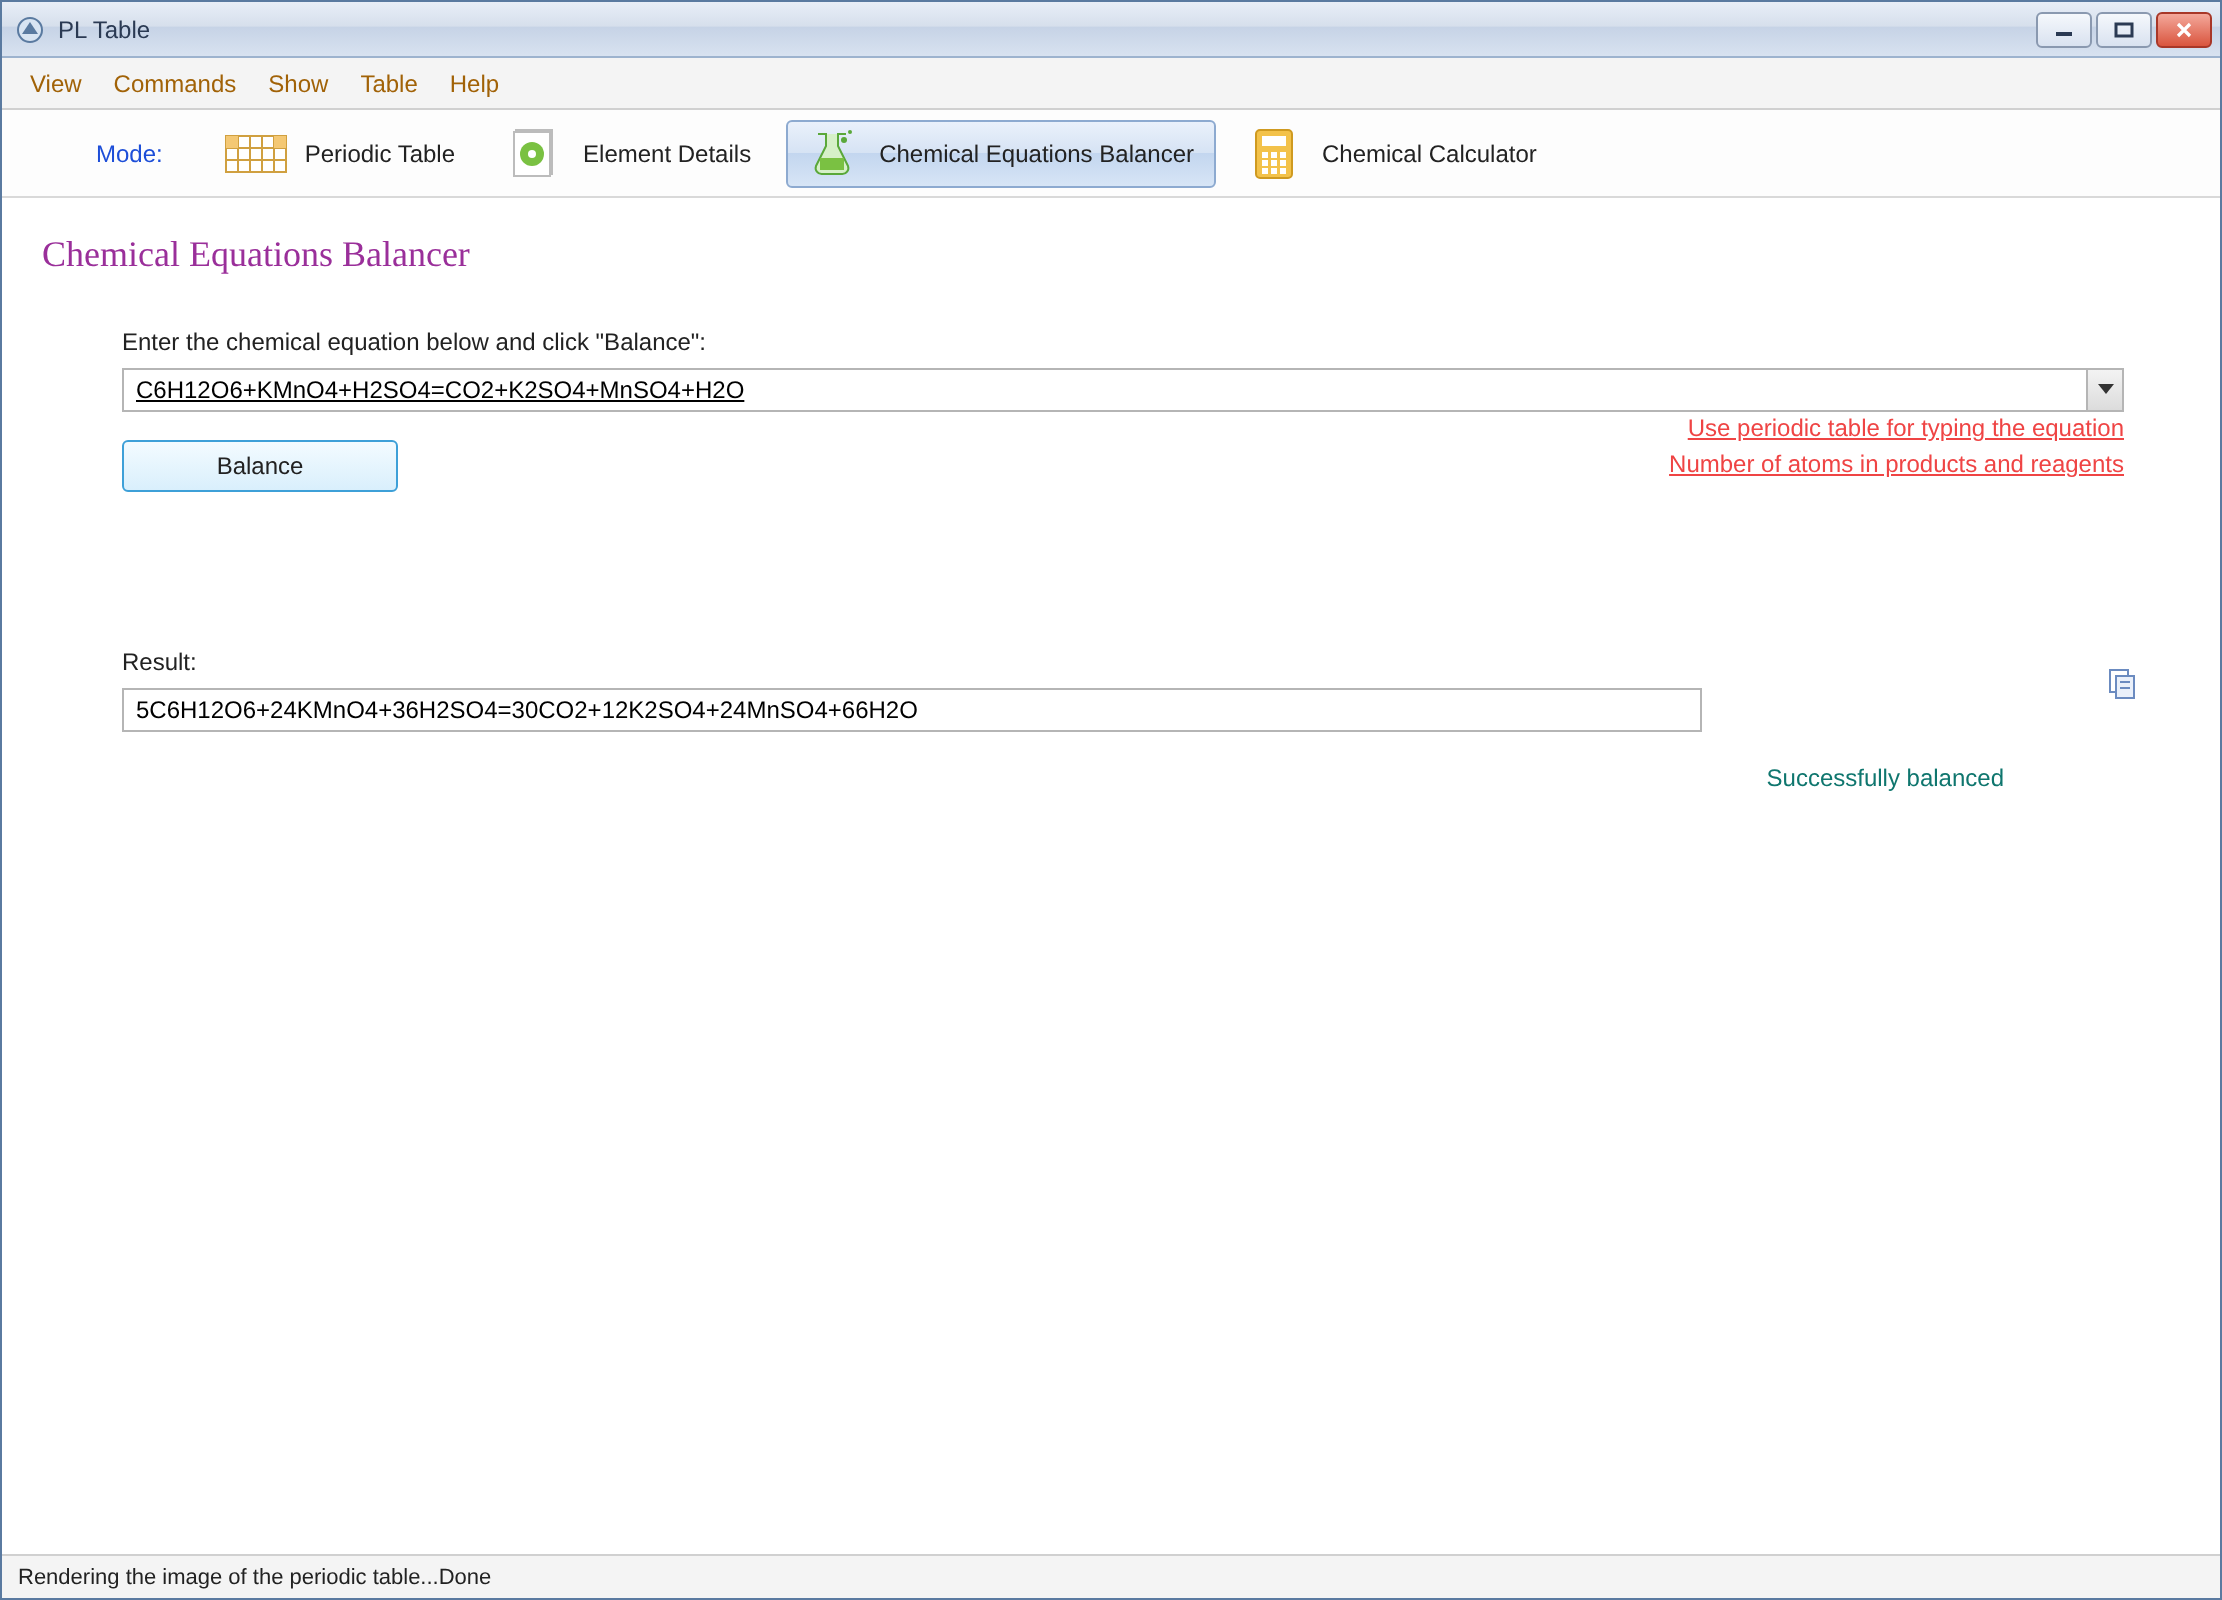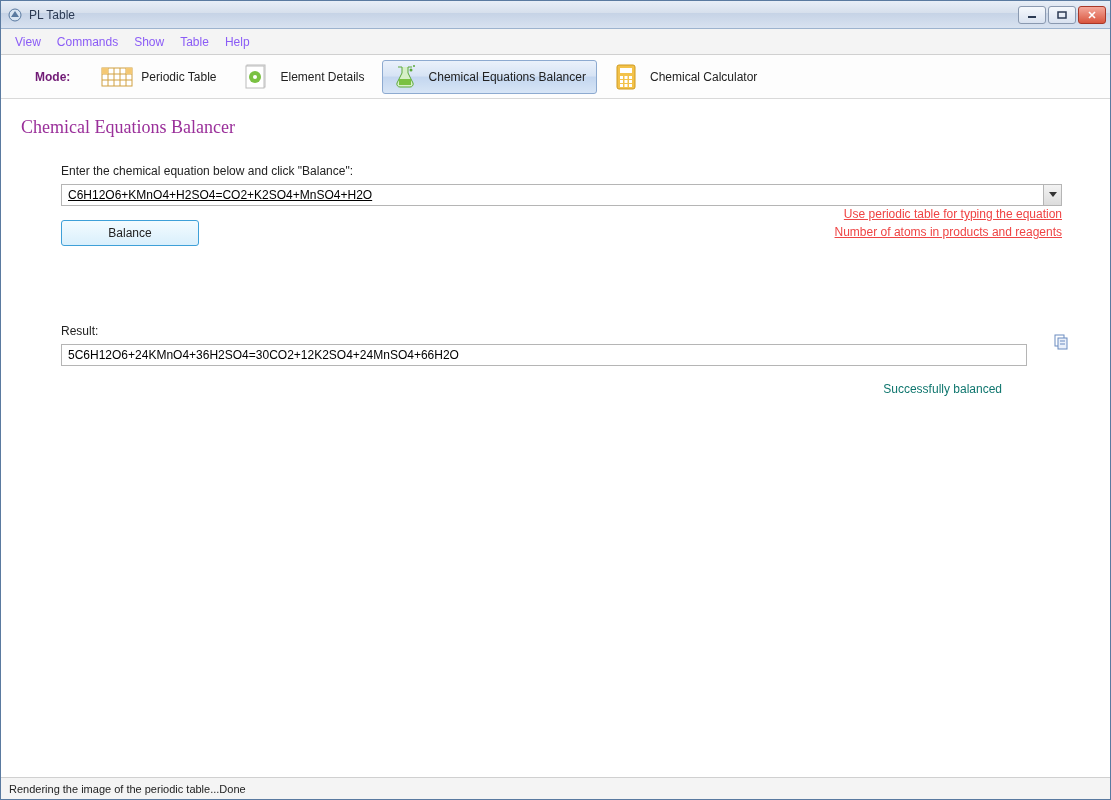--- a/index.html
+++ b/index.html
@@ -32,27 +32,27 @@
   background: linear-gradient(to bottom, #f4a89b, #d9553e);
   border-color: #a83728;
 }
 .win-btn svg { display: block; }
 
 .menubar {
   height: 26px; background: #f4f4f4;
   display: flex; align-items: center; padding: 0 6px; gap: 0;
   border-bottom: 1px solid #d0d0d0;
 }
-.menubar .mi { padding: 4px 8px; color: #8b5cf6; cursor: default; }
+.menubar .mi { padding: 4px 8px; color: #a16207; cursor: default; }
 
 .toolbar {
   height: 44px; background: #fdfdfd; border-bottom: 1px solid #d9d9d9;
   display: flex; align-items: center; padding: 0 12px 0 20px; gap: 6px;
 }
-.mode-label { font-weight: bold; color: #701a75; margin-right: 18px; margin-left: 14px;}
+.mode-label { font-weight: normal; color: #1d4ed8; margin-right: 18px; margin-left: 27px;}
 .mode-btn {
   display: flex; align-items: center; gap: 8px;
   padding: 4px 10px 4px 6px; height: 34px;
   border: 1px solid transparent; border-radius: 3px;
   font-size: 12px; color: #222; cursor: default; justify-content: center;
 }
 .mode-btn.active {
   background: linear-gradient(to bottom, #eaf1fb 0%, #d6e3f4 48%, #c3d6ef 49%, #d7e5f6 100%);
   border: 1px solid #8daad0;
 }
@@ -88,21 +88,21 @@
 }
 .links-col {
   position: absolute; right: 48px; top: 108px; text-align: right;
 }
 .links-col a {
   display: block; color: #ef4444; font-size: 12px; text-decoration: underline;
   margin-bottom: 4px; cursor: default;
 }
 .result-block { margin-top: 78px; }
 .result-input {
-  width: 966px; height: 22px; border: 1px solid #b5b5b5;
+  width: 790px; height: 22px; border: 1px solid #b5b5b5;
   padding: 0 6px; font-family: inherit; font-size: 12px; background:#fff;
 }
 .copy-icon { position:absolute; right:40px; top: 234px; }
 .status-msg { margin-top: 16px; text-align: right; margin-right: 60px; color: #0f766e; }
 
 .statusbar {
   height: 22px; border-top: 1px solid #d0d0d0;
   background: #f4f4f4; display:flex; align-items:center; padding: 0 8px;
   font-size: 11px; color: #222;
 }

